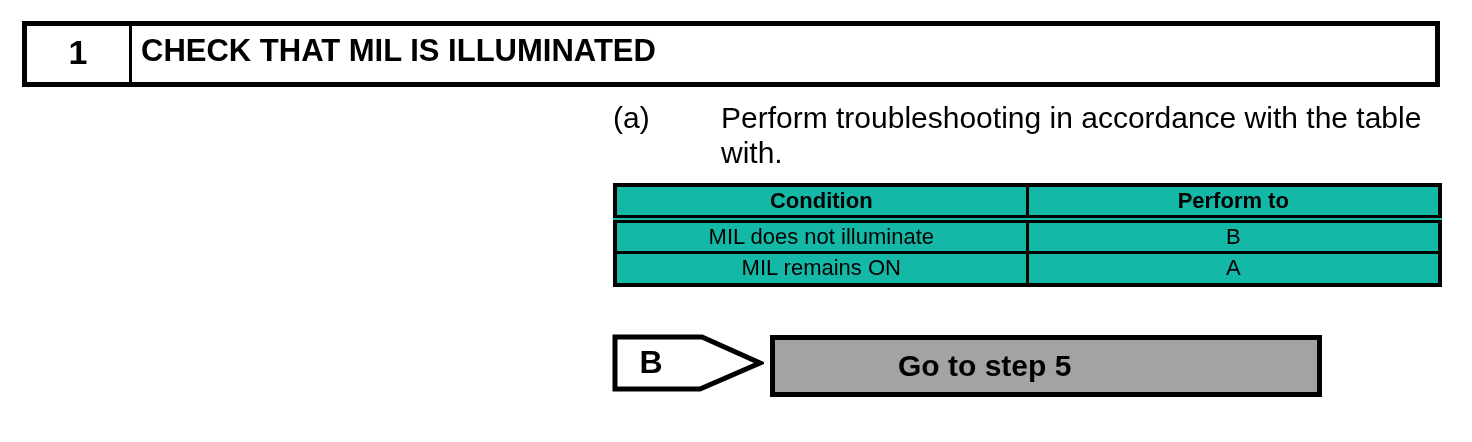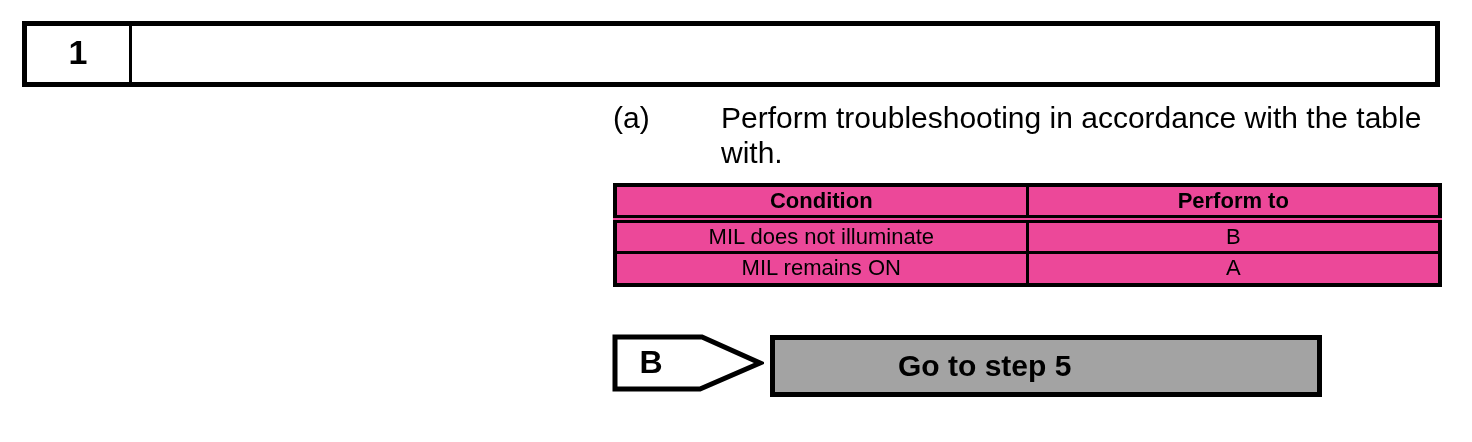--- a/index.html
+++ b/index.html
@@ -58,21 +58,21 @@
   .instruction .lines div { white-space: nowrap; margin-left: 44px; }
 
   
   .ts-table {
     position: absolute;
     left: 613px; top: 183px;
     width: 829px;
     border-collapse: collapse;
     text-align: center;
     font-size: 22px;
-    background: #ec4899;
+    background: #14b8a6;
   }
   .ts-table th, .ts-table td {
     border: 3px solid #000;
     vertical-align: middle;
     padding: 0;
   }
   .ts-table { border: 4px solid #000; }
   .ts-table th {
     font-weight: bold;
     height: 34px;
@@ -115,20 +115,21 @@
     white-space: nowrap;
   }
 </style>
 </head>
 <body>
 
 <div class="page">
 
   <div class="step-header">
     <div class="step-number-cell">1</div>
+    <div class="step-title-cell">CHECK THAT MIL IS ILLUMINATED</div>
   </div>
 
   <div class="instruction">
     <span class="marker">(a)</span>
     <div class="lines">
       <div>Perform troubleshooting in accordance with the table</div>
       <div>with.</div>
     </div>
   </div>
 

